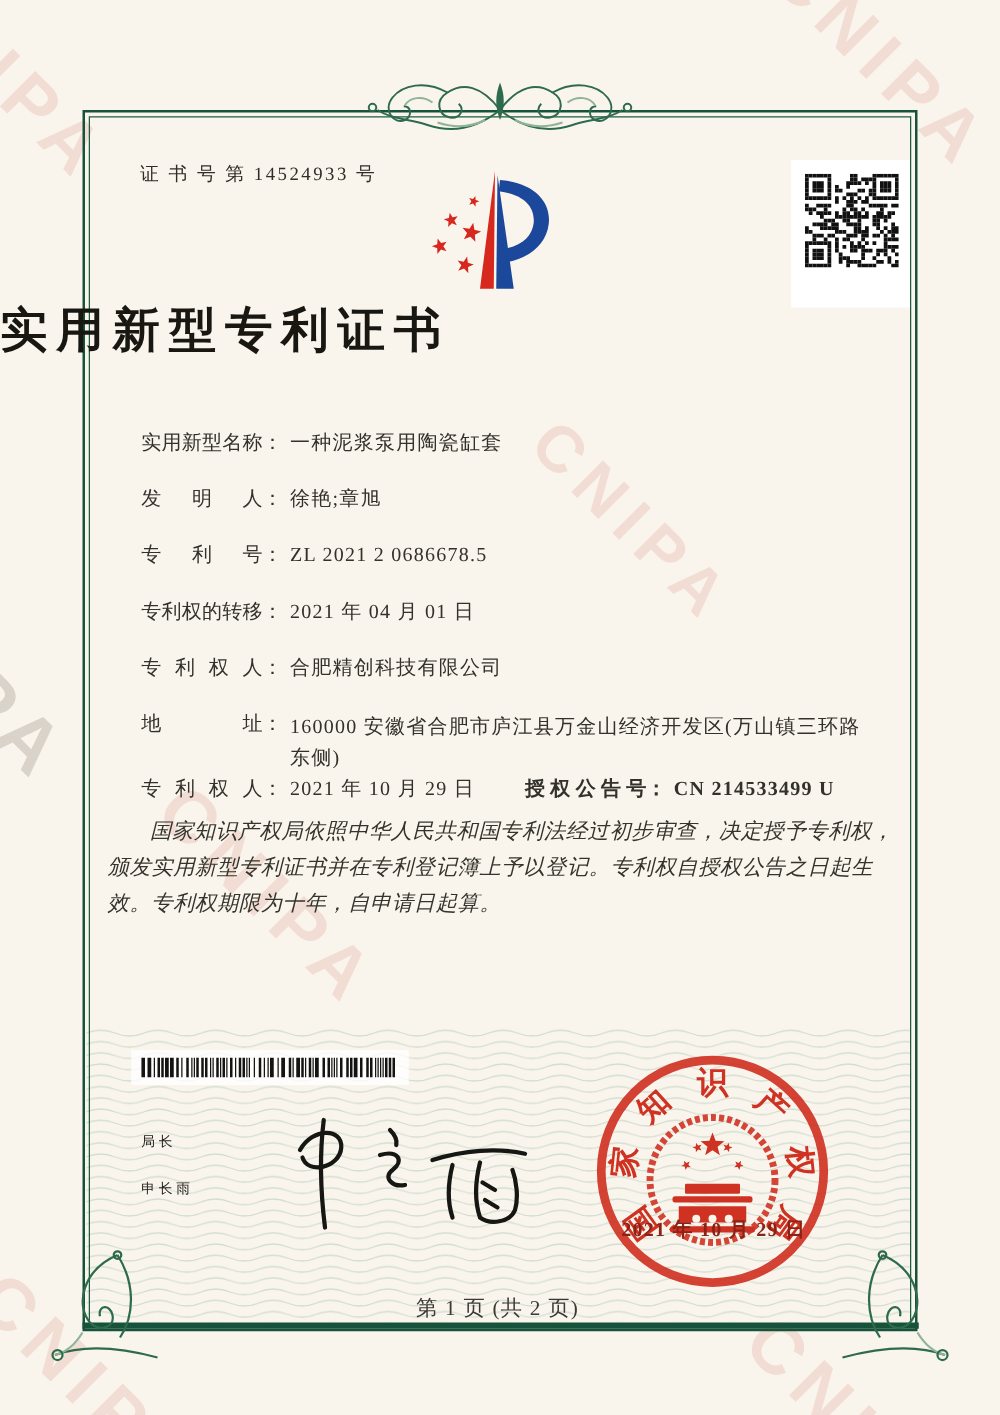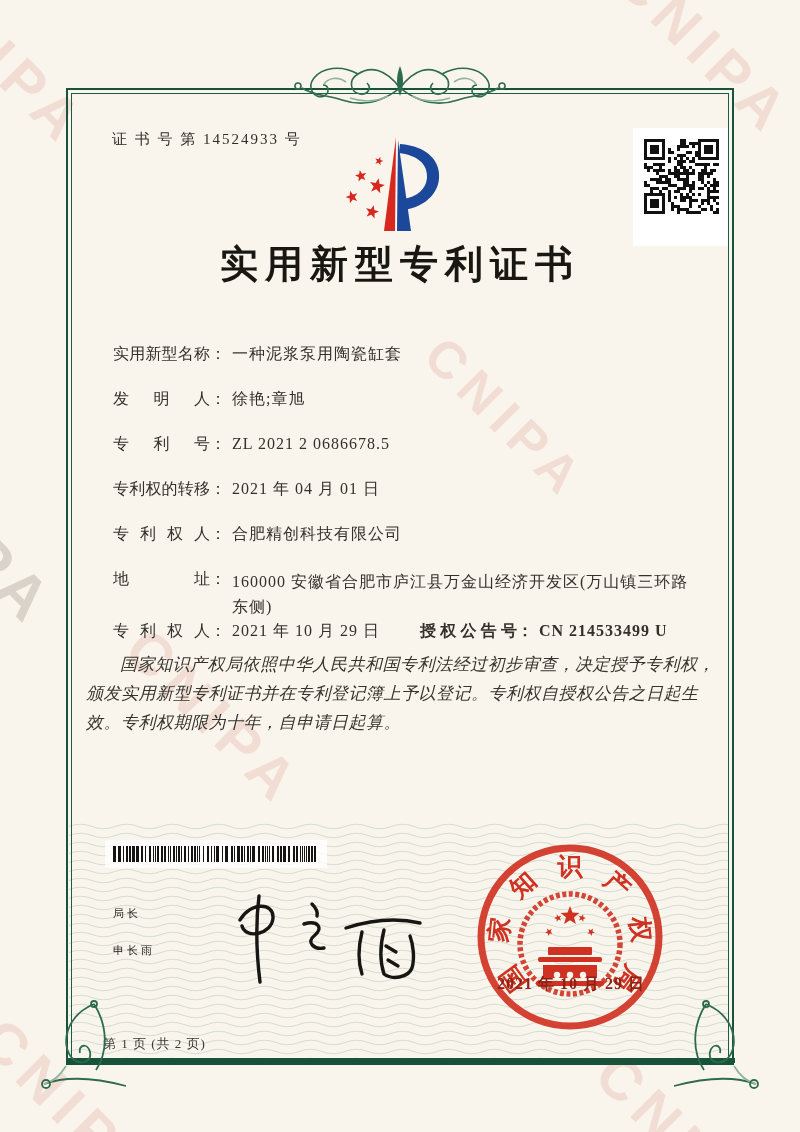--- a/index.html
+++ b/index.html
@@ -13,21 +13,21 @@
   
   .frame{position:absolute;left:66px;top:88px;width:664px;height:973px;
          border:2.5px solid #17523a;z-index:3;}
   .frame::after{content:"";position:absolute;inset:3px;border:1px solid #1d5c40;}
   .frame-bottom{position:absolute;left:66px;top:1058px;width:669px;height:5px;
                 background:#17523a;z-index:4;}
   
   .waves{position:absolute;left:69px;top:822px;width:660px;height:236px;z-index:2;}
   
   .certno{position:absolute;left:112px;top:130px;font-size:15px;letter-spacing:2px;z-index:4;}
-  .title{position:absolute;left:0;right:0;top:239px;text-align:center;font-size:38px;
+  .title{position:absolute;left:0;right:0;top:239px;text-align:left;font-size:38px;
          font-weight:bold;letter-spacing:7px;color:#181712;z-index:4;}
   .rows{position:absolute;left:113px;top:344px;width:600px;font-size:16px;z-index:4;
         color:#32312b;}
   .row{position:absolute;left:0;white-space:nowrap;}
   .flabel{display:inline-block;width:97px;text-align:justify;text-align-last:justify;}
   .colon{display:inline-block;}
   .fvalue{margin-left:6px;letter-spacing:1px;}
   .fvalue.wide{display:inline-block;vertical-align:top;width:470px;white-space:normal;
                line-height:25px;}
   .pair2{position:absolute;left:307px;top:0;font-weight:bold;}
@@ -36,22 +36,22 @@
                letter-spacing:0.5px;font-style:italic;}
   .signer{position:absolute;left:113px;z-index:4;font-family:"Liberation Sans",sans-serif;
           font-size:11px;letter-spacing:3px;color:#23221c;}
   .sig-svg{position:absolute;left:226px;top:890px;z-index:5;}
   .seal{position:absolute;left:473px;top:840px;width:194px;height:194px;z-index:5;}
   .seal-ring{position:absolute;inset:0;}
   .seal-ch{position:absolute;left:50%;top:50%;font-size:25px;font-weight:bold;
            color:#cf3222;font-family:"Liberation Serif",serif;}
   .seal-date{position:absolute;left:478px;top:974px;width:186px;text-align:center;
              font-size:16px;font-weight:bold;color:#8c2215;letter-spacing:1px;z-index:6;}
-  .pageinfo{position:absolute;left:66px;width:664px;top:1035px;
-            font-size:13px;letter-spacing:1px;z-index:4;color:#3a3933;margin-left:37px;}
+  .pageinfo{position:absolute;left:66px;width:664px;top:1035px;text-align:center;
+            font-size:17px;letter-spacing:1px;z-index:4;color:#3a3933;}
   .note{position:absolute;left:0;right:0;top:1079px;text-align:center;z-index:4;}
   .note span{background:#fffdf6;padding:3px 14px;font-size:15px;font-style:italic;
              letter-spacing:2px;color:#2f2e28;}
   
   .qr-panel{position:absolute;left:633px;top:128px;width:96px;height:118px;background:#ffffff;z-index:2;}
   .qr{position:absolute;left:644px;top:139px;z-index:3;}
   .barcode-band{position:absolute;left:105px;top:840px;width:222px;height:28px;
                 background:rgba(255,255,255,0.78);z-index:3;}
   .barcode{position:absolute;left:113px;top:846px;z-index:4;}
   .logo{position:absolute;left:344px;top:136px;z-index:4;}

